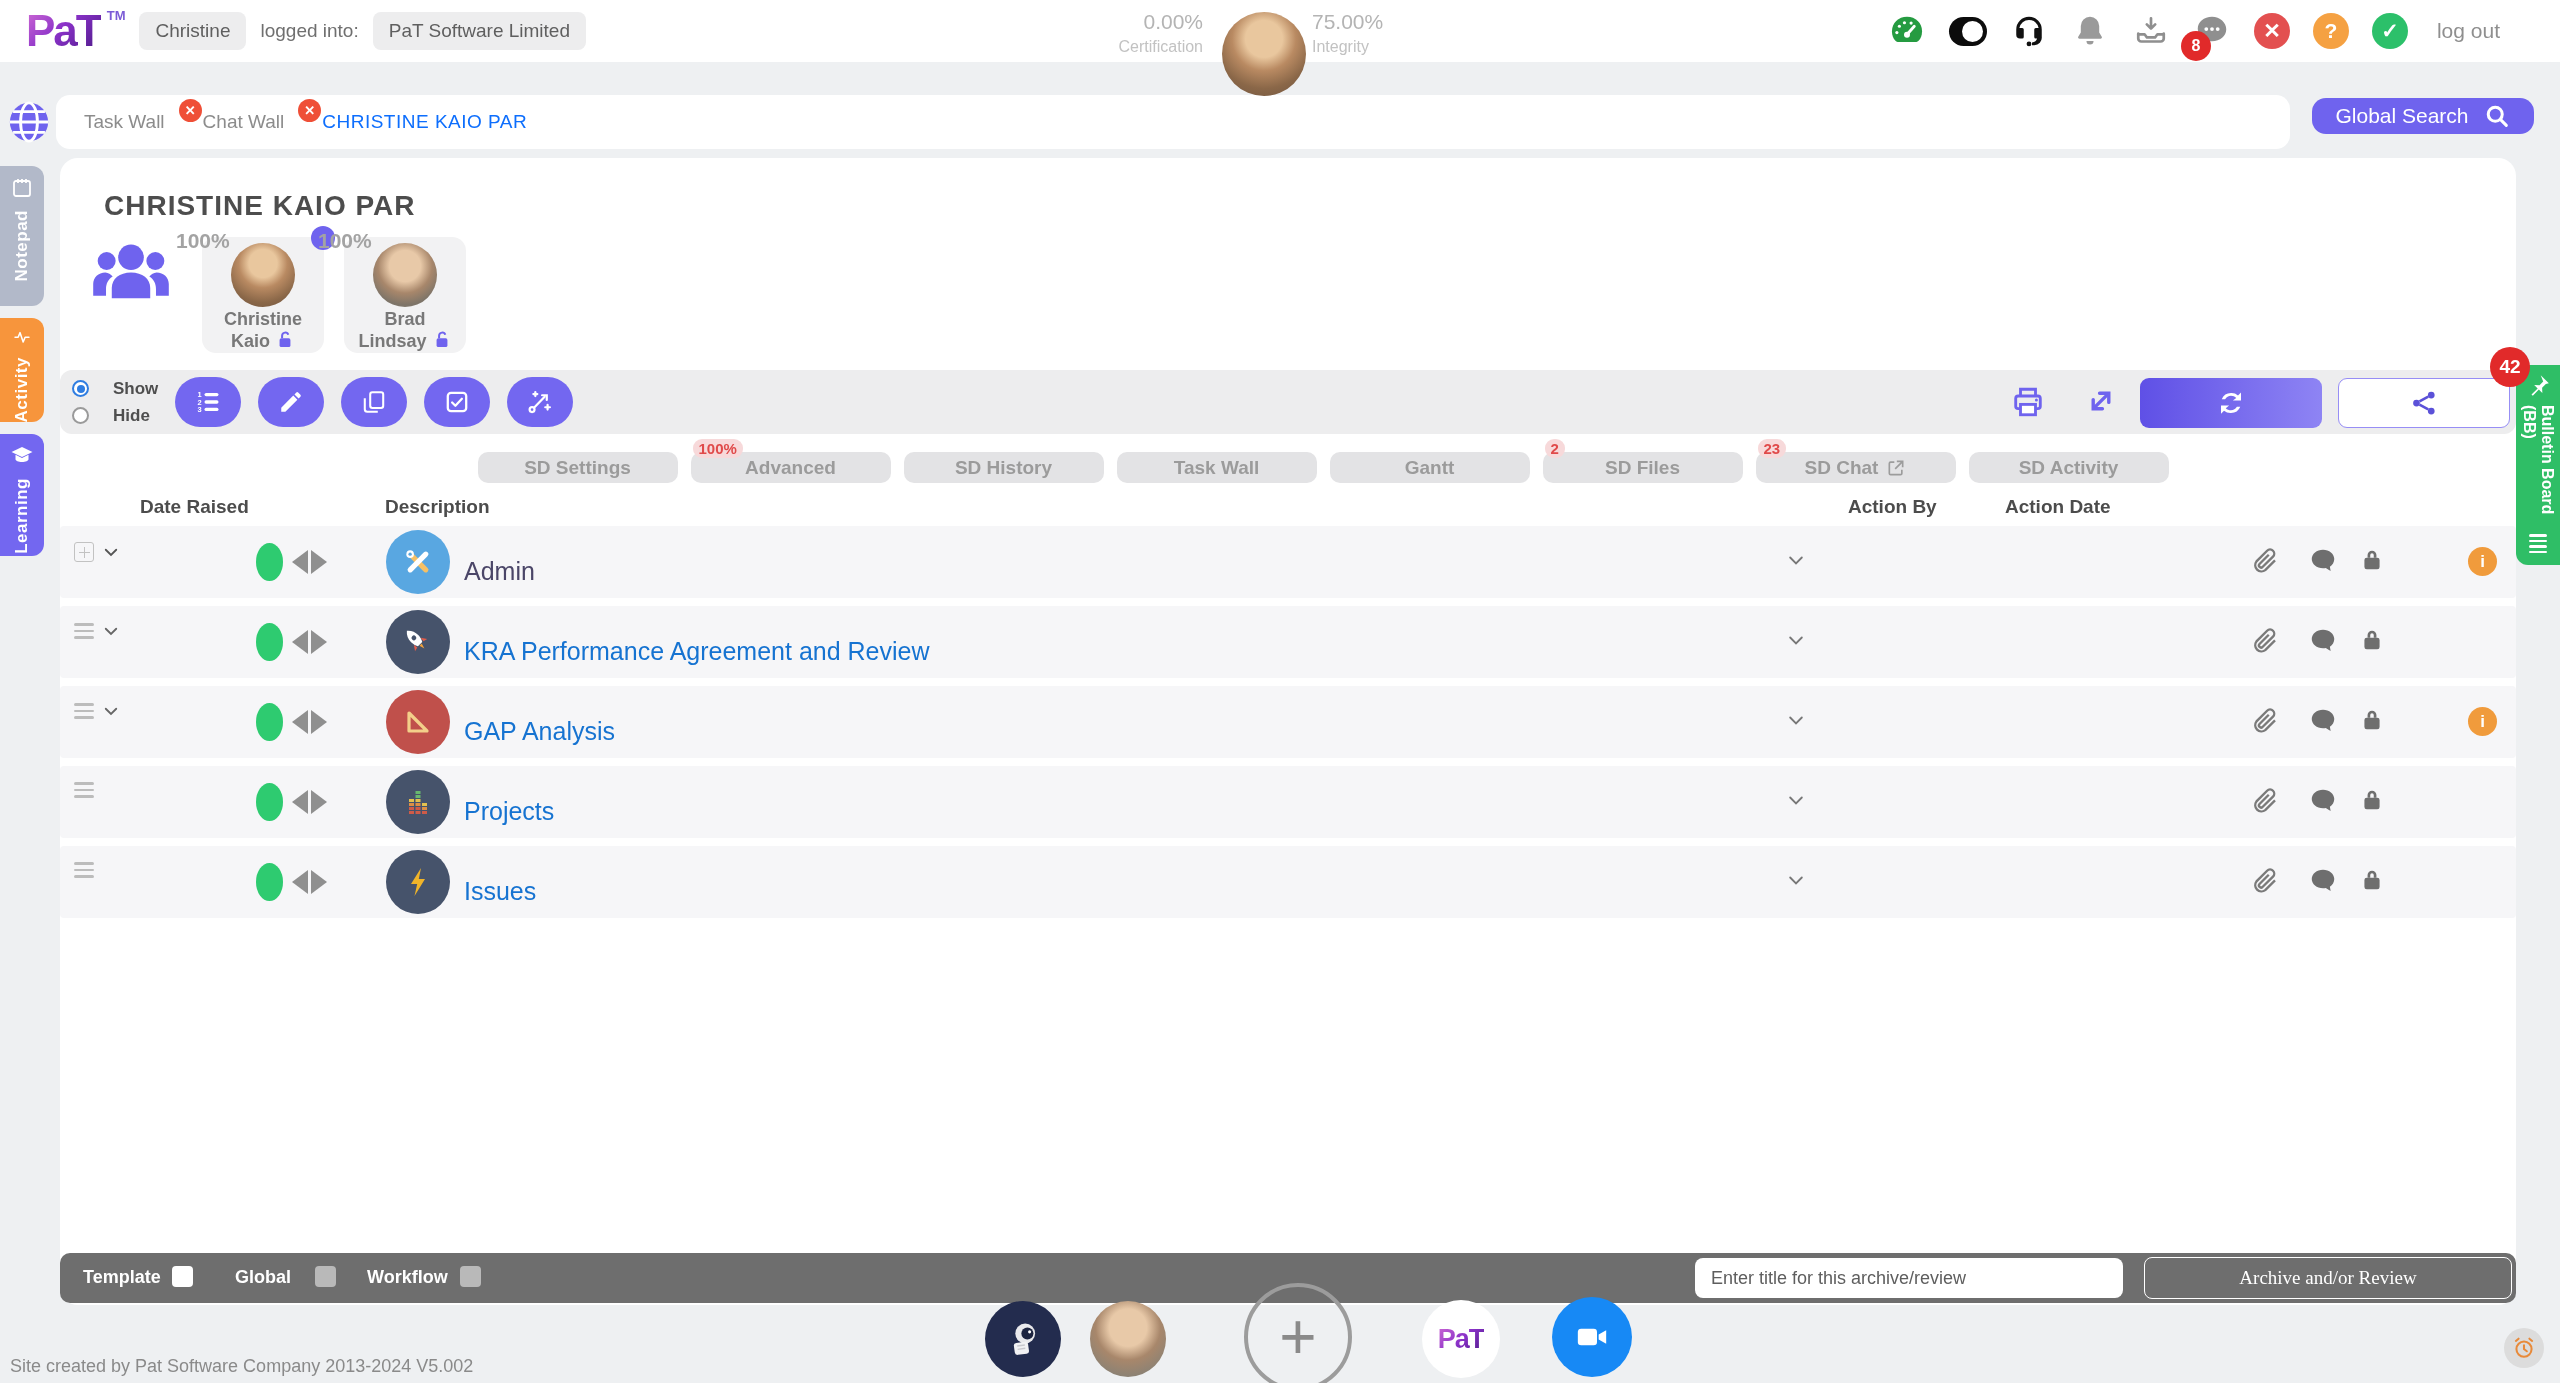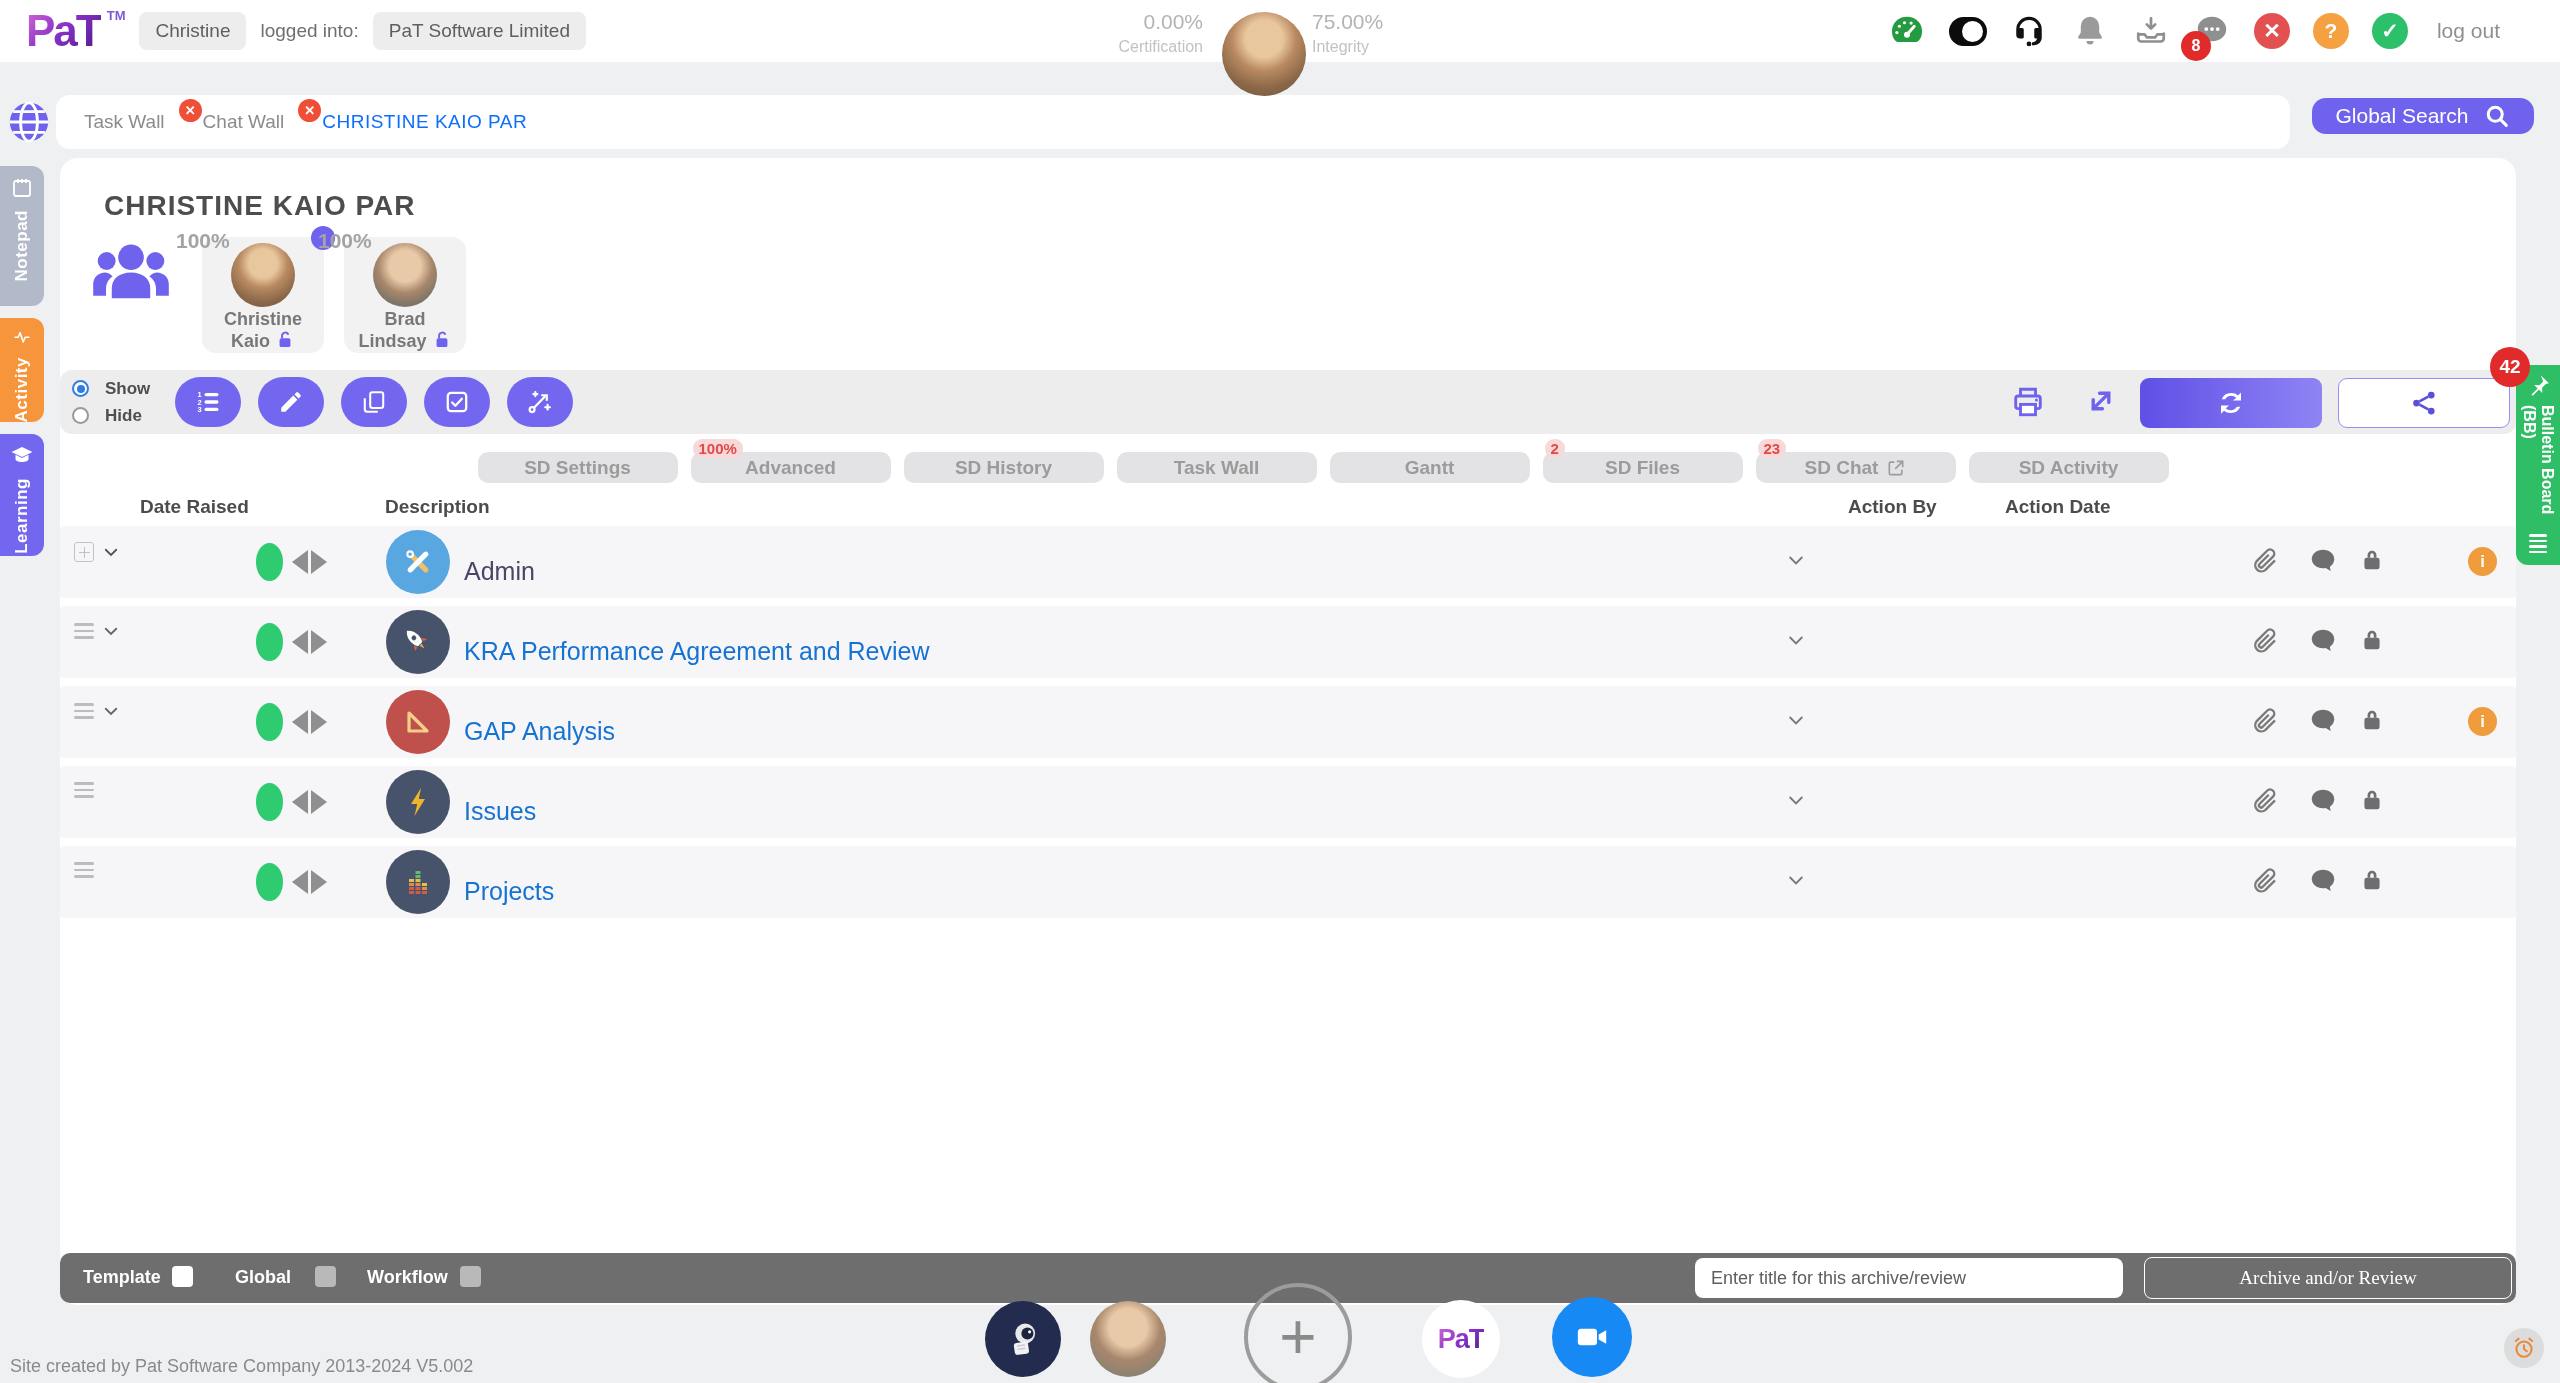--- a/index.html
+++ b/index.html
@@ -73,21 +73,21 @@
   .m1 .mava { background:radial-gradient(circle at 50% 32%, #e9c79e 0 26%, #b98a62 45%, #8a6748 72%, #6e5340 100%); }
   .m2 .mava { background:radial-gradient(circle at 50% 36%, #e8c9a8 0 30%, #a8876b 52%, #7d7468 75%, #9a9187 100%); }
   .member .mname { position:absolute; left:0; top:72px; width:100%; text-align:center; font-size:18px; font-weight:700;
     color:#787878; line-height:21px; }
   .member .lock { vertical-align:-3px; }
   .online-dot { position:absolute; right:-11px; top:-11px; width:24px; height:24px; border-radius:50%; background:#6f63ee; }
 
   
   .toolbar { position:absolute; left:0; top:212px; width:2456px; height:64px; background:#ededee; border-radius:12px; }
   .radios { position:absolute; left:12px; top:5px; }
-  .radio-row { display:flex; align-items:center; gap:16px; height:27px; }
+  .radio-row { display:flex; align-items:center; gap:24px; height:27px; }
   .radio { width:17px; height:17px; border-radius:50%; border:2px solid #9a9a9a; background:#fff; }
   .radio.sel { border-color:#2f7de1; position:relative; }
   .radio.sel::after { content:""; position:absolute; left:2.5px; top:2.5px; width:8px; height:8px; border-radius:50%; background:#2f7de1; }
   .radio-lbl { font-size:17px; font-weight:700; color:#4f4f4f; }
   .pillbtns { position:absolute; left:115px; top:7px; display:flex; gap:17px; }
   .pillbtn { width:66px; height:50px; border-radius:25px; background:#7367f0; display:flex; align-items:center; justify-content:center; cursor:pointer; }
   .searchbox { position:absolute; left:707px; top:9px; width:1138px; height:46px; border-radius:23px; border:1px solid #dedede;
     background:#fff; padding:0 22px; font-size:19px; color:#555; font-family:"Liberation Sans",sans-serif; }
   .searchbox::placeholder { color:#b9b9b9; }
   .tb-ico { position:absolute; top:14px; cursor:pointer; }
@@ -552,54 +552,20 @@
             <path d="m20 11.5-7.8 7.8a5 5 0 0 1-7-7l8.5-8.5a3.3 3.3 0 0 1 4.7 4.7L10 16.8a1.7 1.7 0 0 1-2.4-2.4l7.4-7.4"></path>
           </svg></span>
       <span class="rico" style="left:2248px"><svg width="30" height="30" viewBox="0 0 24 24" fill="#6e6e6e">
             <path d="M12 3c-5 0-9 3.3-9 7.4 0 4.1 4 7.4 9 7.4.8 0 1.5-.1 2.2-.2l3.9 2.4-.6-3.5c2.1-1.3 3.5-3.5 3.5-6.1C21 6.3 17 3 12 3z"></path>
           </svg></span>
       <span class="rico" style="left:2298px"><svg width="28" height="28" viewBox="0 0 24 24" fill="#6e6e6e">
             <path d="M8.2 10V7.8a3.8 3.8 0 0 1 7.6 0V10h-2.3V7.8a1.5 1.5 0 0 0-3 0V10z"></path>
             <rect x="5.5" y="10" width="13" height="10" rx="2"></rect>
           </svg></span>
       <span class="info-badge">i</span>
-    </div>
-
-    <div class="trow">
-      <span class="expander">
-        <span class="hamb">
-            <i></i>
-            <i></i>
-            <i></i>
-          </span>
-      </span>
-      <span class="gdot"></span>
-      <span class="arrowpair">
-          <i class="tri-l"></i>
-          <i class="tri-r"></i>
-        </span>
-      <span class="rowicon" style="background-color: rgb(70, 83, 107);">
-        <svg width="40" height="40" viewBox="0 0 40 40">
-            <path d="M23 6 13 22h6.2L16.5 34 27 17h-6.2L23 6z" fill="#f0b429"></path>
-          </svg>
-      </span>
-      <span class="rowtitle" style="color: rgb(22, 115, 209);">Issues</span>
-      <svg class="midchev" width="20" height="20" viewBox="0 0 24 24" fill="none" stroke="#777" stroke-width="2.2" stroke-linecap="round">
-          <path d="m5 9 7 7 7-7"></path>
-        </svg>
-      <span class="rico" style="left:2190px"><svg width="30" height="30" viewBox="0 0 24 24" fill="none" stroke="#7a7a7a" stroke-width="1.9">
-            <path d="m20 11.5-7.8 7.8a5 5 0 0 1-7-7l8.5-8.5a3.3 3.3 0 0 1 4.7 4.7L10 16.8a1.7 1.7 0 0 1-2.4-2.4l7.4-7.4"></path>
-          </svg></span>
-      <span class="rico" style="left:2248px"><svg width="30" height="30" viewBox="0 0 24 24" fill="#6e6e6e">
-            <path d="M12 3c-5 0-9 3.3-9 7.4 0 4.1 4 7.4 9 7.4.8 0 1.5-.1 2.2-.2l3.9 2.4-.6-3.5c2.1-1.3 3.5-3.5 3.5-6.1C21 6.3 17 3 12 3z"></path>
-          </svg></span>
-      <span class="rico" style="left:2298px"><svg width="28" height="28" viewBox="0 0 24 24" fill="#6e6e6e">
-            <path d="M8.2 10V7.8a3.8 3.8 0 0 1 7.6 0V10h-2.3V7.8a1.5 1.5 0 0 0-3 0V10z"></path>
-            <rect x="5.5" y="10" width="13" height="10" rx="2"></rect>
-          </svg></span>
     </div>
 
     <div class="trow">
       <span class="expander">
         <span class="hamb">
             <i></i>
             <i></i>
             <i></i>
           </span>
       </span>
@@ -641,20 +607,54 @@
             <path d="m20 11.5-7.8 7.8a5 5 0 0 1-7-7l8.5-8.5a3.3 3.3 0 0 1 4.7 4.7L10 16.8a1.7 1.7 0 0 1-2.4-2.4l7.4-7.4"></path>
           </svg></span>
       <span class="rico" style="left:2248px"><svg width="30" height="30" viewBox="0 0 24 24" fill="#6e6e6e">
             <path d="M12 3c-5 0-9 3.3-9 7.4 0 4.1 4 7.4 9 7.4.8 0 1.5-.1 2.2-.2l3.9 2.4-.6-3.5c2.1-1.3 3.5-3.5 3.5-6.1C21 6.3 17 3 12 3z"></path>
           </svg></span>
       <span class="rico" style="left:2298px"><svg width="28" height="28" viewBox="0 0 24 24" fill="#6e6e6e">
             <path d="M8.2 10V7.8a3.8 3.8 0 0 1 7.6 0V10h-2.3V7.8a1.5 1.5 0 0 0-3 0V10z"></path>
             <rect x="5.5" y="10" width="13" height="10" rx="2"></rect>
           </svg></span>
     </div>
+
+    <div class="trow">
+      <span class="expander">
+        <span class="hamb">
+            <i></i>
+            <i></i>
+            <i></i>
+          </span>
+      </span>
+      <span class="gdot"></span>
+      <span class="arrowpair">
+          <i class="tri-l"></i>
+          <i class="tri-r"></i>
+        </span>
+      <span class="rowicon" style="background-color: rgb(70, 83, 107);">
+        <svg width="40" height="40" viewBox="0 0 40 40">
+            <path d="M23 6 13 22h6.2L16.5 34 27 17h-6.2L23 6z" fill="#f0b429"></path>
+          </svg>
+      </span>
+      <span class="rowtitle" style="color: rgb(22, 115, 209);">Issues</span>
+      <svg class="midchev" width="20" height="20" viewBox="0 0 24 24" fill="none" stroke="#777" stroke-width="2.2" stroke-linecap="round">
+          <path d="m5 9 7 7 7-7"></path>
+        </svg>
+      <span class="rico" style="left:2190px"><svg width="30" height="30" viewBox="0 0 24 24" fill="none" stroke="#7a7a7a" stroke-width="1.9">
+            <path d="m20 11.5-7.8 7.8a5 5 0 0 1-7-7l8.5-8.5a3.3 3.3 0 0 1 4.7 4.7L10 16.8a1.7 1.7 0 0 1-2.4-2.4l7.4-7.4"></path>
+          </svg></span>
+      <span class="rico" style="left:2248px"><svg width="30" height="30" viewBox="0 0 24 24" fill="#6e6e6e">
+            <path d="M12 3c-5 0-9 3.3-9 7.4 0 4.1 4 7.4 9 7.4.8 0 1.5-.1 2.2-.2l3.9 2.4-.6-3.5c2.1-1.3 3.5-3.5 3.5-6.1C21 6.3 17 3 12 3z"></path>
+          </svg></span>
+      <span class="rico" style="left:2298px"><svg width="28" height="28" viewBox="0 0 24 24" fill="#6e6e6e">
+            <path d="M8.2 10V7.8a3.8 3.8 0 0 1 7.6 0V10h-2.3V7.8a1.5 1.5 0 0 0-3 0V10z"></path>
+            <rect x="5.5" y="10" width="13" height="10" rx="2"></rect>
+          </svg></span>
+    </div>
   </div>
 
   <div class="archbar">
     <span class="archlbl" style="left:23px">Template</span>
     <span class="archcb" style="left:112px; background:#fff"></span>
     <span class="archlbl" style="left:175px">Global</span>
     <span class="archcb" style="left:255px; background:#b9b9b9"></span>
     <span class="archlbl" style="left:307px">Workflow</span>
     <span class="archcb" style="left:400px; background:#b9b9b9"></span>
     <input class="archinput" type="text" placeholder="Enter title for this archive/review" style="">

